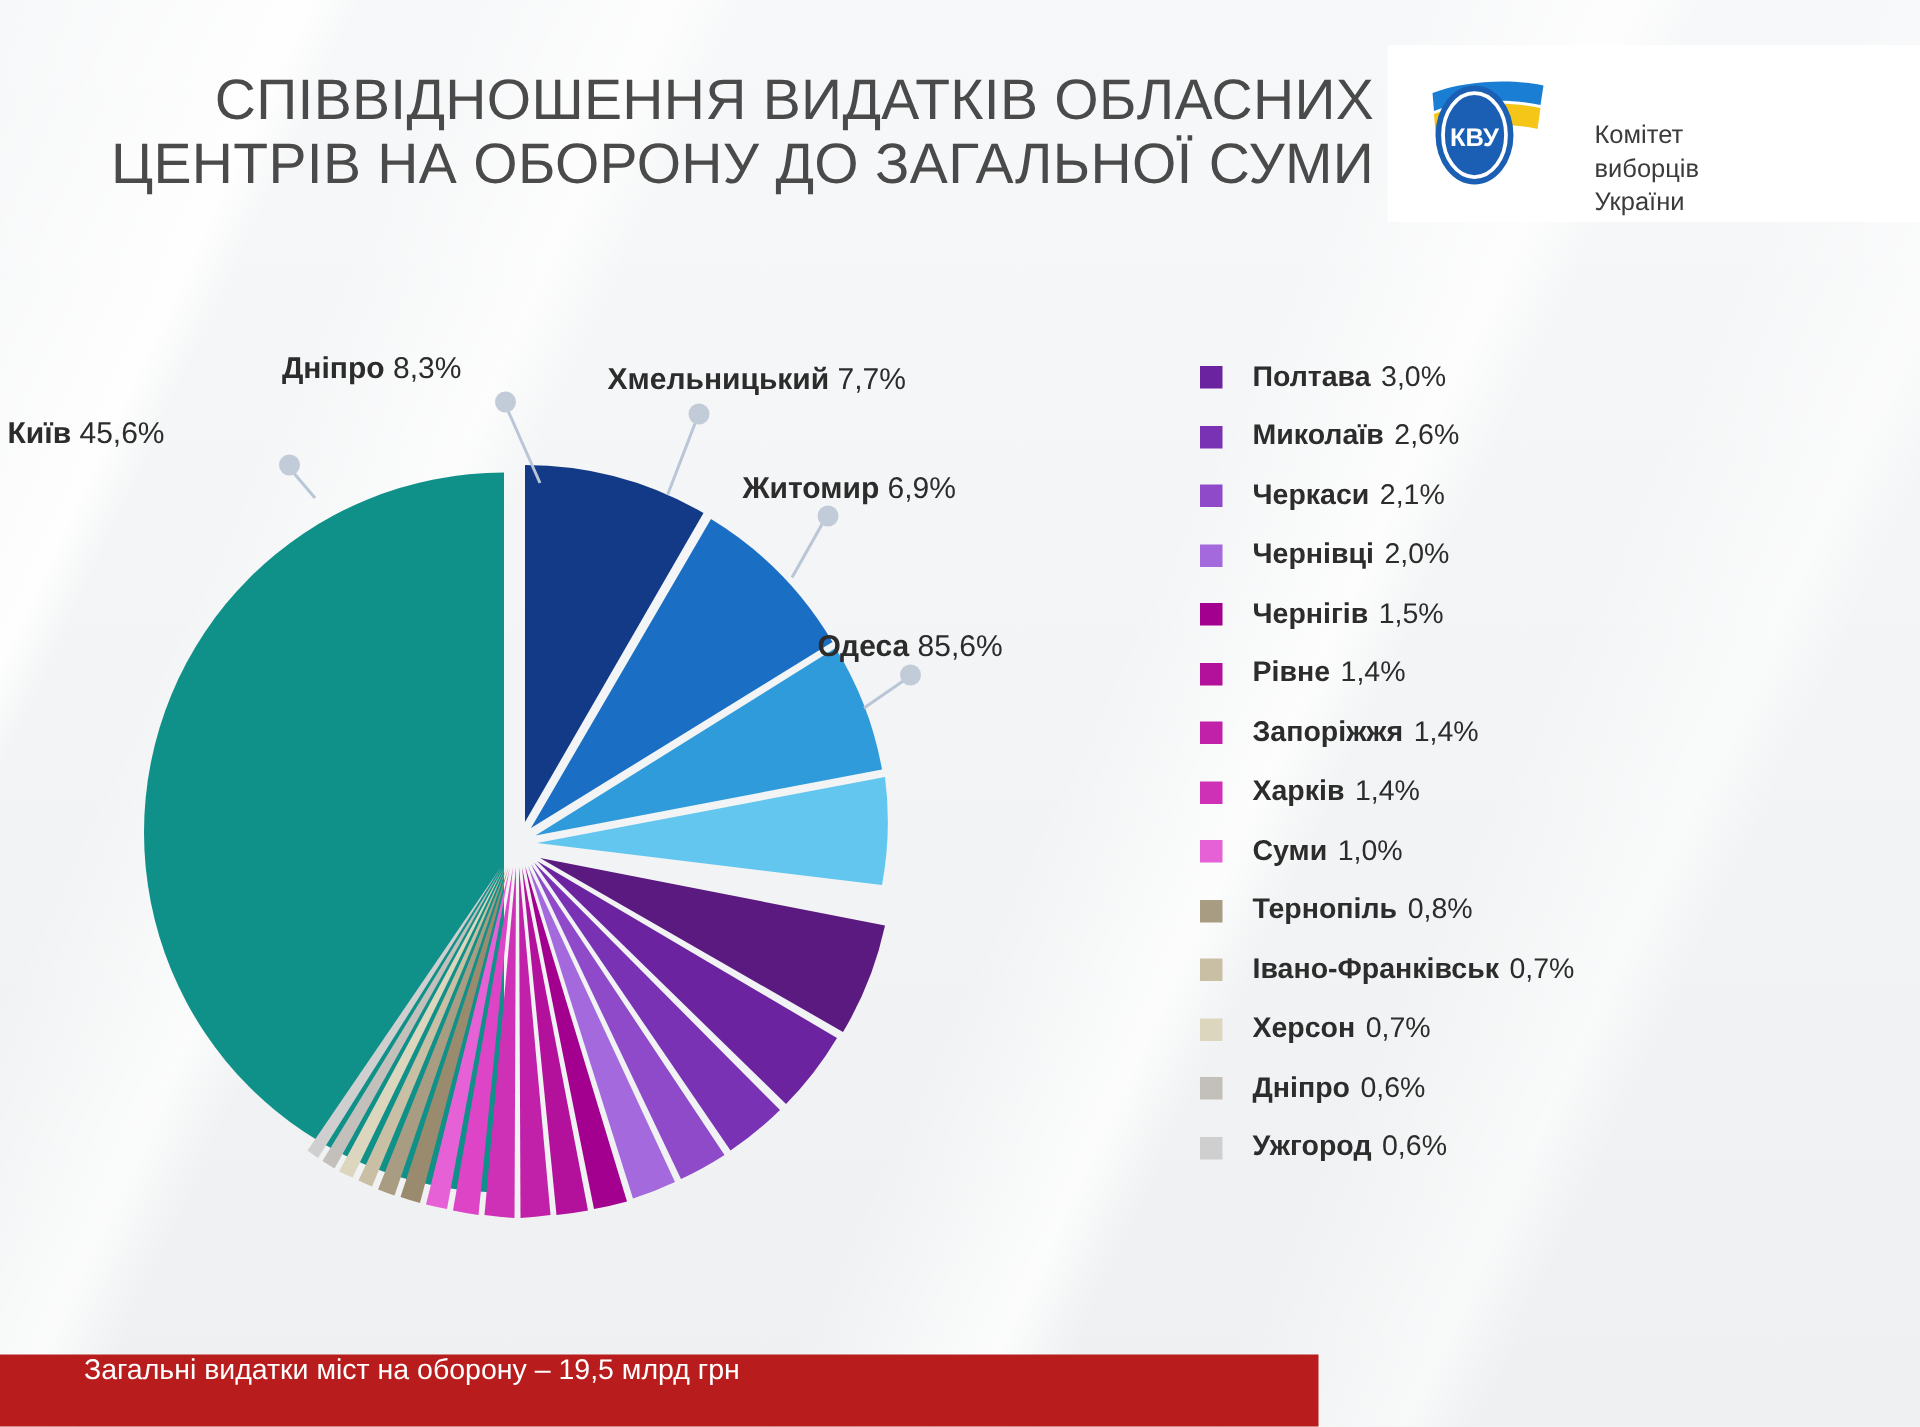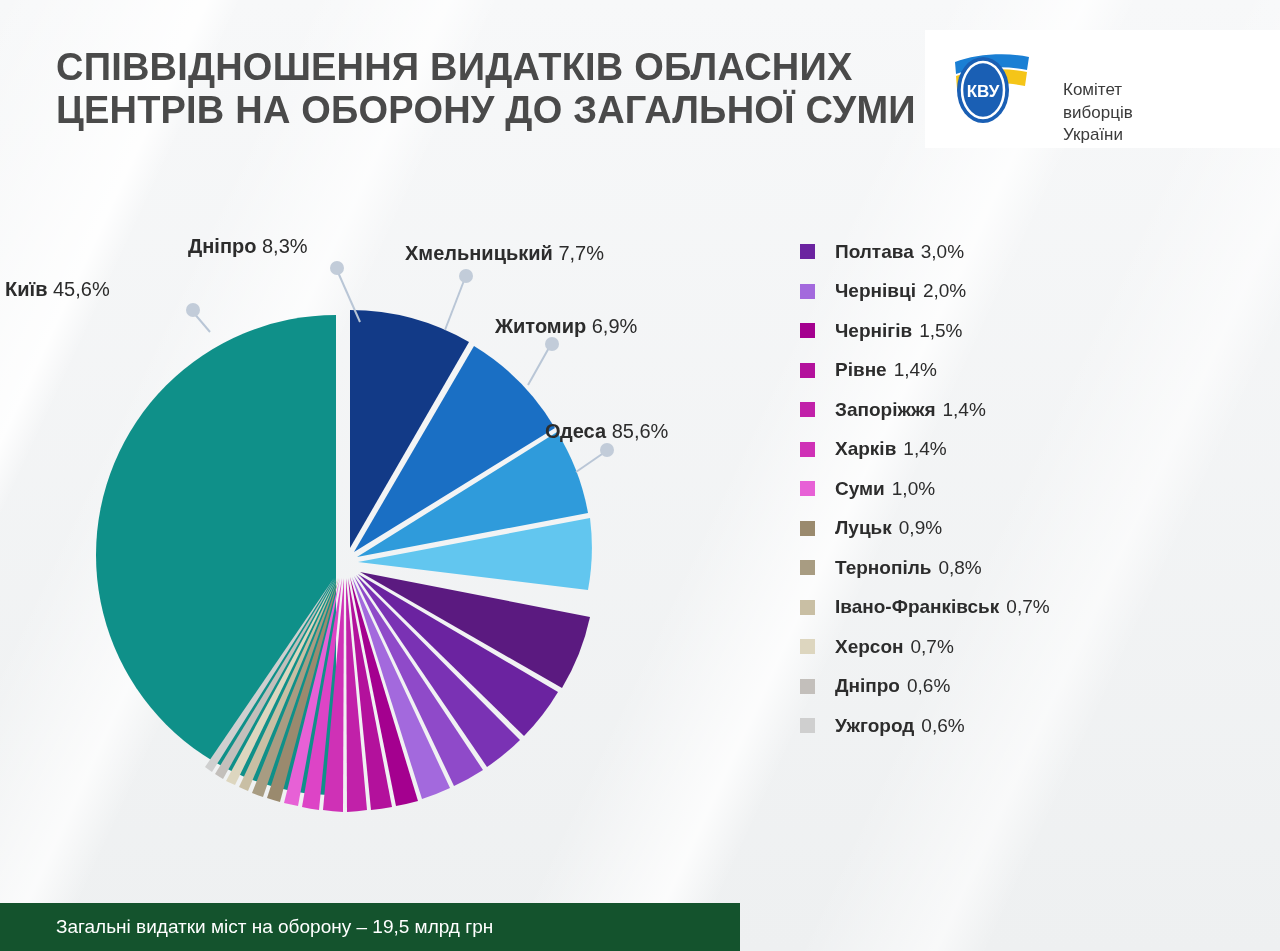--- a/index.html
+++ b/index.html
@@ -27,24 +27,25 @@
     pointer-events: none;
   }
 
   .title {
     position: absolute;
     left: 56px;
     top: 46px;
     width: 860px;
     font-size: 38px;
     line-height: 1.12;
-    font-weight: bold;
+    font-weight: normal;
     color: #4a4a4a;
     letter-spacing: 0.2px;
     text-transform: uppercase;
+    text-align: right;
   }
 
   .logo-box {
     position: absolute;
     right: 0;
     top: 30px;
     width: 355px;
     height: 118px;
     background: #ffffff;
     display: flex;
@@ -116,25 +117,25 @@
     margin-right: 7px;
   }
   .legend-value {
     font-weight: normal;
   }
 
   .footer {
     position: absolute;
     left: 0;
     bottom: 0;
-    width: 740px;
+    width: 879px;
     height: 48px;
-    background: #14532d;
+    background: #b91c1c;
     display: flex;
-    align-items: center;
+    align-items: flex-start;
   }
   .footer-text {
     color: #ffffff;
     font-size: 19px;
     padding-left: 56px;
   }
 </style>
 </head>
 <body>
 
@@ -232,20 +233,30 @@
   </div>
 </div>
 
 <div class="legend">
   <div class="legend-row">
     <span class="swatch" style="background:#6b23a0"></span>
     <span class="legend-label">Полтава</span>
     <span class="legend-value">3,0%</span>
   </div>
   <div class="legend-row">
+    <span class="swatch" style="background:#7a32b4"></span>
+    <span class="legend-label">Миколаїв</span>
+    <span class="legend-value">2,6%</span>
+  </div>
+  <div class="legend-row">
+    <span class="swatch" style="background:#8f4ac9"></span>
+    <span class="legend-label">Черкаси</span>
+    <span class="legend-value">2,1%</span>
+  </div>
+  <div class="legend-row">
     <span class="swatch" style="background:#a369dd"></span>
     <span class="legend-label">Чернівці</span>
     <span class="legend-value">2,0%</span>
   </div>
   <div class="legend-row">
     <span class="swatch" style="background:#a4008f"></span>
     <span class="legend-label">Чернігів</span>
     <span class="legend-value">1,5%</span>
   </div>
   <div class="legend-row">
@@ -262,25 +273,20 @@
     <span class="swatch" style="background:#cf31b6"></span>
     <span class="legend-label">Харків</span>
     <span class="legend-value">1,4%</span>
   </div>
   <div class="legend-row">
     <span class="swatch" style="background:#e761d6"></span>
     <span class="legend-label">Суми</span>
     <span class="legend-value">1,0%</span>
   </div>
   <div class="legend-row">
-    <span class="swatch" style="background:#9a8a6e"></span>
-    <span class="legend-label">Луцьк</span>
-    <span class="legend-value">0,9%</span>
-  </div>
-  <div class="legend-row">
     <span class="swatch" style="background:#a89c82"></span>
     <span class="legend-label">Тернопіль</span>
     <span class="legend-value">0,8%</span>
   </div>
   <div class="legend-row">
     <span class="swatch" style="background:#c9bfa4"></span>
     <span class="legend-label">Івано-Франківськ</span>
     <span class="legend-value">0,7%</span>
   </div>
   <div class="legend-row">

